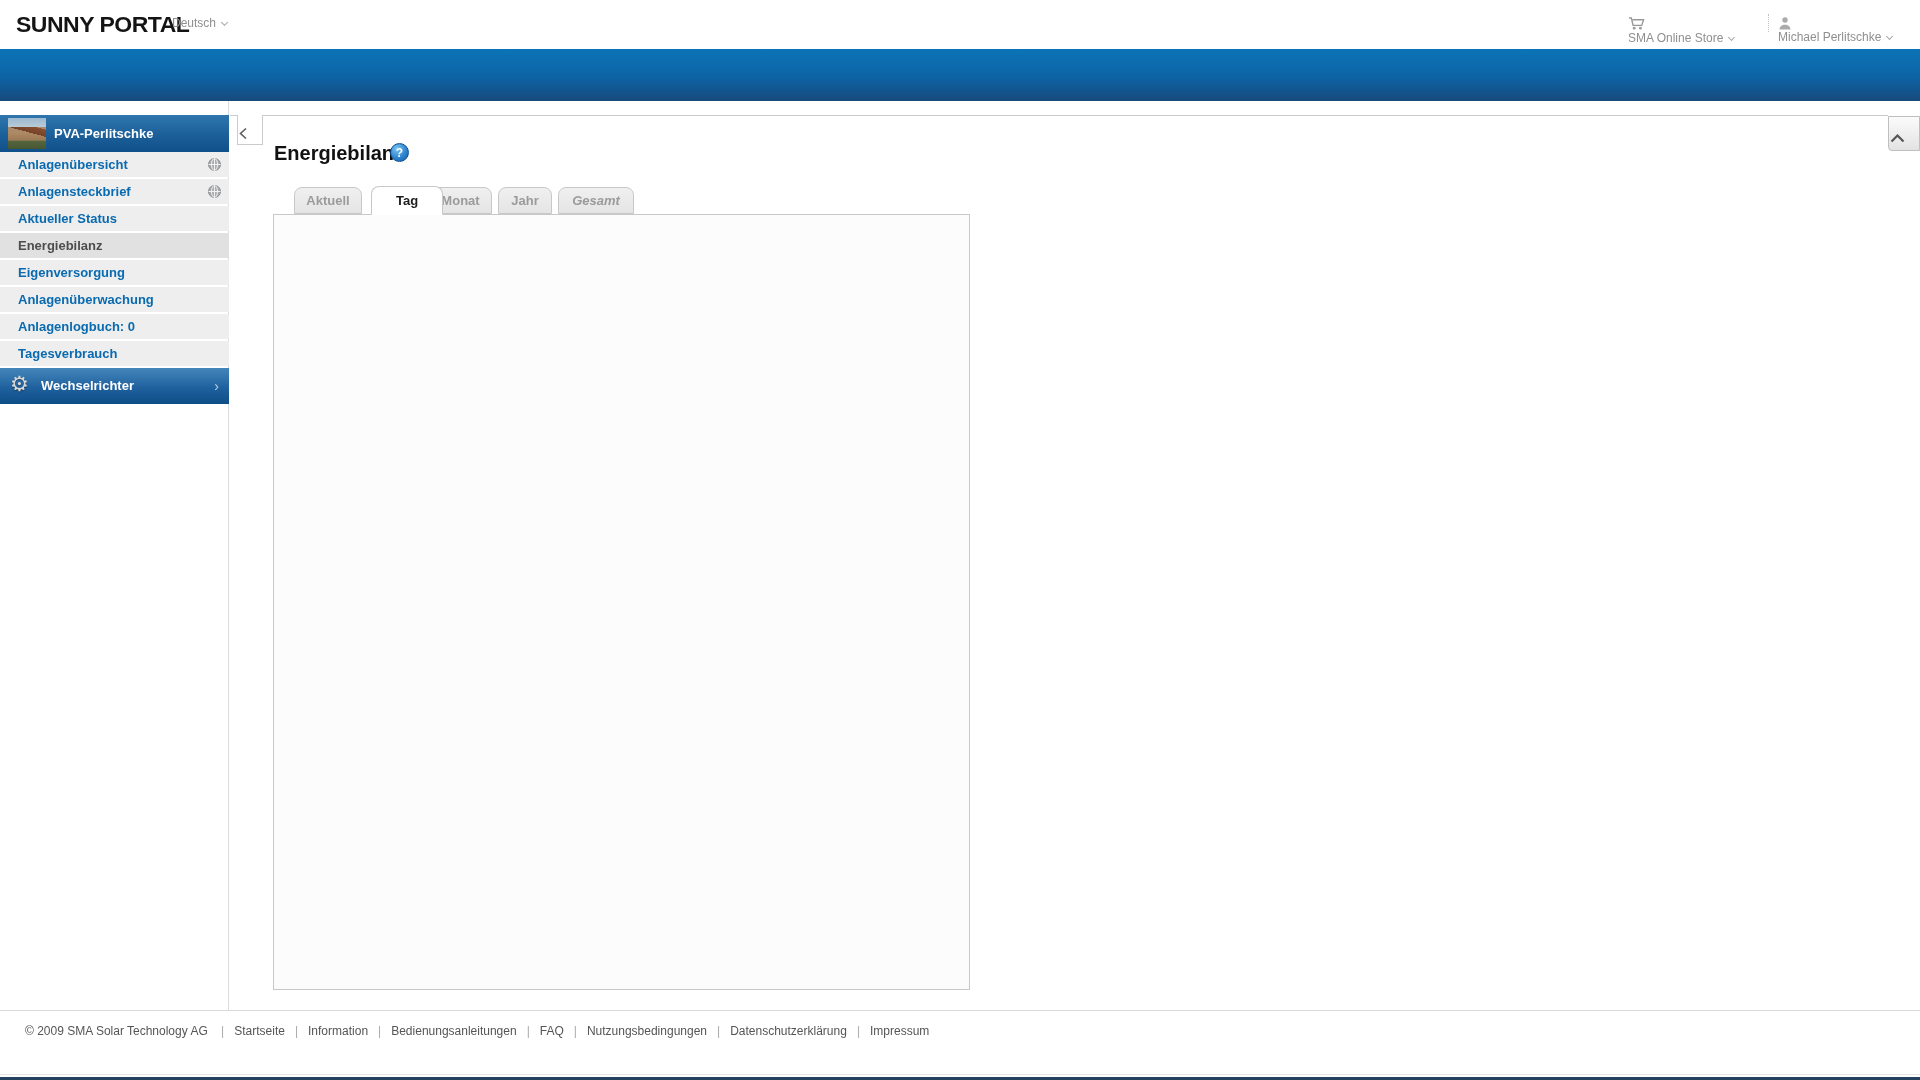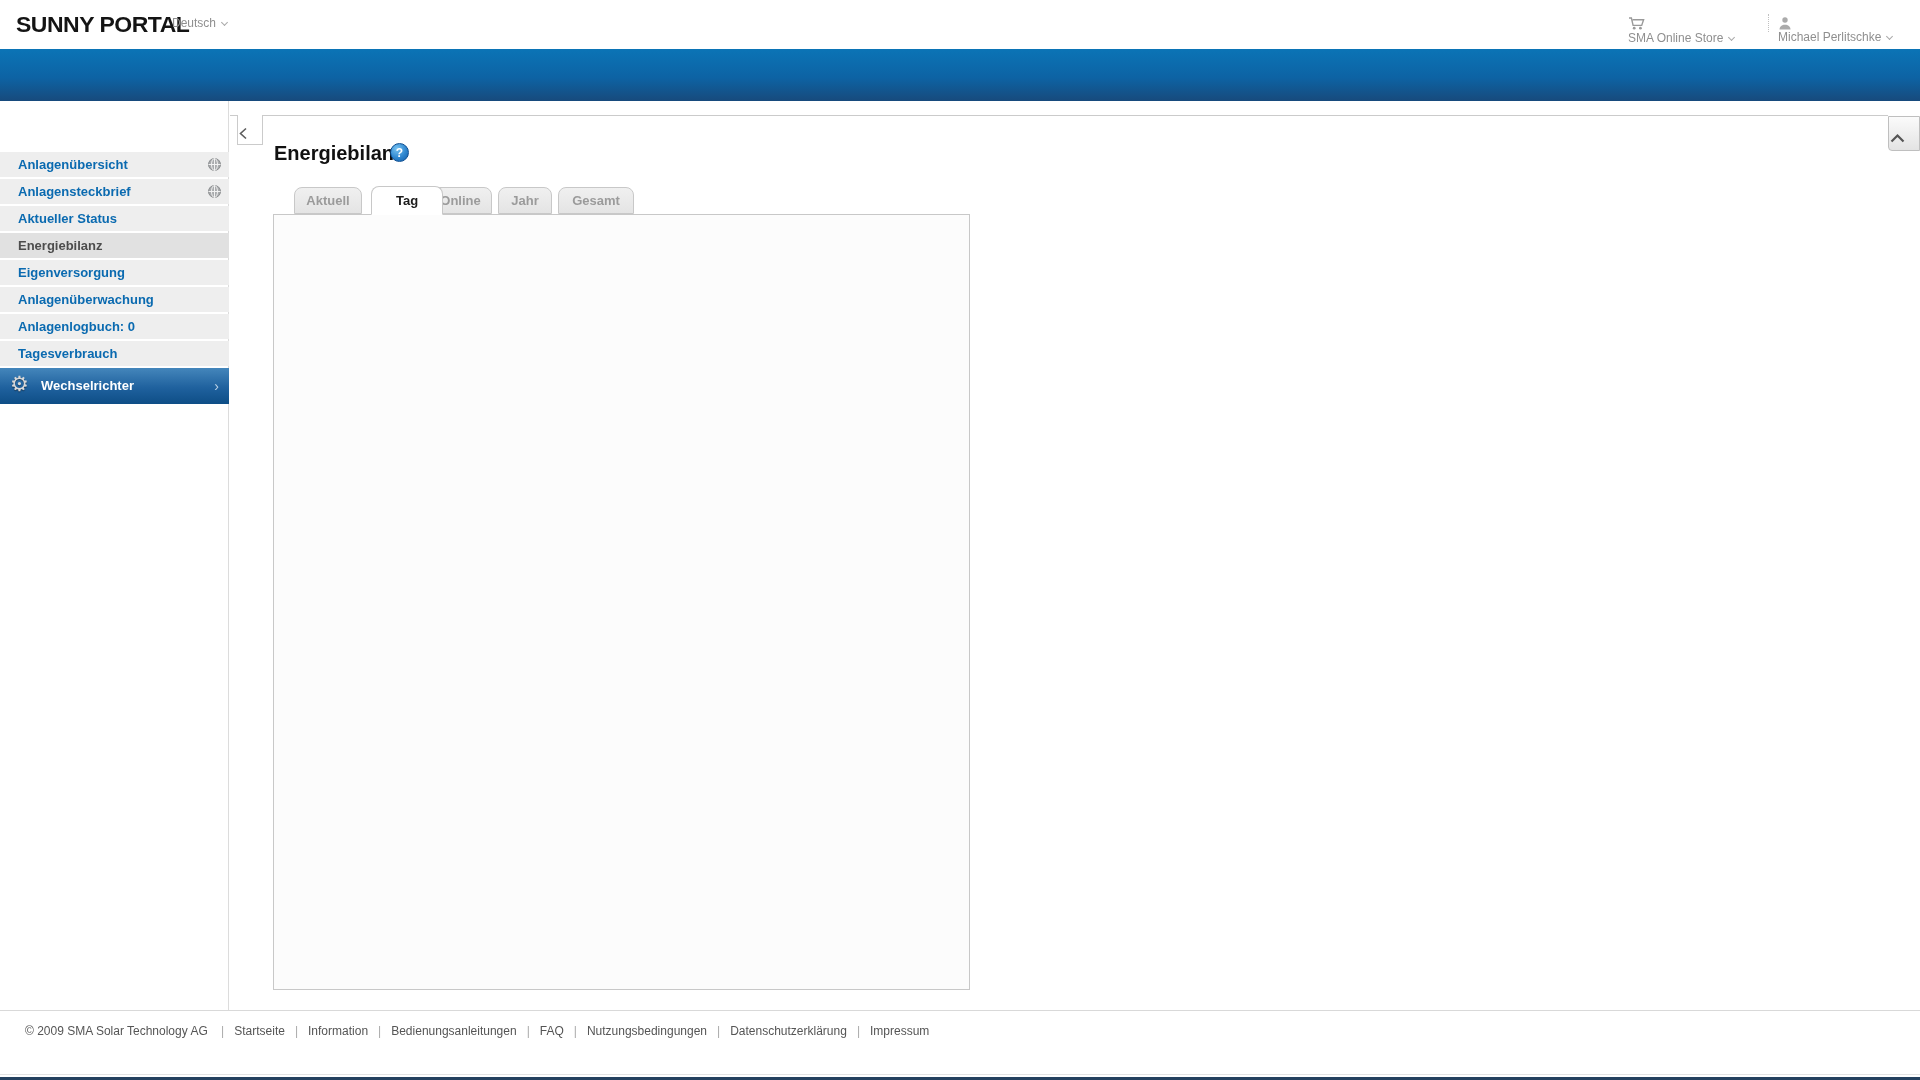--- a/index.html
+++ b/index.html
@@ -166,20 +166,24 @@
     <svg class="tm-ic" width="14" height="14">
       <circle cx="7" cy="4" r="2.7" fill="#ababab"></circle>
       <path d="M1.5 13.5c0-3.1 2.5-4.8 5.5-4.8s5.5 1.7 5.5 4.8z" fill="#ababab"></path>
     </svg><span>Michael Perlitschke</span><i class="caret"></i>
   </div>
 </header>
 
 <div id="bluebar"></div>
 
 <aside id="sidebar">
+  <div id="plant-header">
+    <div id="plant-photo"></div>
+    <span id="plant-name">PVA-Perlitschke</span>
+  </div>
   <nav id="sidebar-nav">
       <div class="nav-item"><span>Anlagenübersicht</span><svg width="13" height="13" class="globe">
           <circle cx="6.5" cy="6.5" r="6" fill="#a9abad" stroke="#8b8d8f"></circle>
           <path d="M6.5 .5v12M.5 6.5h12" stroke="#f2f2f2" stroke-width="1"></path>
           <ellipse cx="6.5" cy="6.5" rx="3" ry="6" fill="none" stroke="#f2f2f2"></ellipse>
         </svg></div>
       <div class="nav-item"><span>Anlagensteckbrief</span><svg width="13" height="13" class="globe">
           <circle cx="6.5" cy="6.5" r="6" fill="#a9abad" stroke="#8b8d8f"></circle>
           <path d="M6.5 .5v12M.5 6.5h12" stroke="#f2f2f2" stroke-width="1"></path>
           <ellipse cx="6.5" cy="6.5" rx="3" ry="6" fill="none" stroke="#f2f2f2"></ellipse>
@@ -209,23 +213,23 @@
     <polyline points="2.5,8.5 8.5,2.5 14.5,8.5" fill="none" stroke="#555" stroke-width="2.2"></polyline>
   </svg>
 </button>
 
 <h1 id="page-title">Energiebilanz</h1>
 <div id="help-icon">?</div>
 
 <div id="tab-bar">
     <div class="tab" style="left: 294px; width: 68px;">Aktuell</div>
     <div class="tab active" style="left: 371px; width: 72px;">Tag</div>
-    <div class="tab" style="left: 429px; width: 63px;">Online</div>
+    <div class="tab" style="left: 429px; width: 63px;">Monat</div>
     <div class="tab" style="left: 498px; width: 54px;">Jahr</div>
-    <div class="tab" style="left: 558px; width: 76px;">Gesamt</div>
+    <div class="tab" style="left: 558px; width: 76px; font-style: italic;">Gesamt</div>
   </div>
 <section id="tab-panel"></section>
 
 <div id="chart-frame">
   <div class="chart-title" style="top:8px">Verbrauch</div>
   <div id="plot1">
       <svg width="588" height="186">
         <line x1="35.75" x2="35.75" y1="2" y2="183" stroke="#d4d4d4" stroke-dasharray="2,3"></line>
         <line x1="59.5" x2="59.5" y1="2" y2="183" stroke="#d4d4d4" stroke-dasharray="2,3"></line>
         <line x1="83.25" x2="83.25" y1="2" y2="183" stroke="#d4d4d4" stroke-dasharray="2,3"></line>

